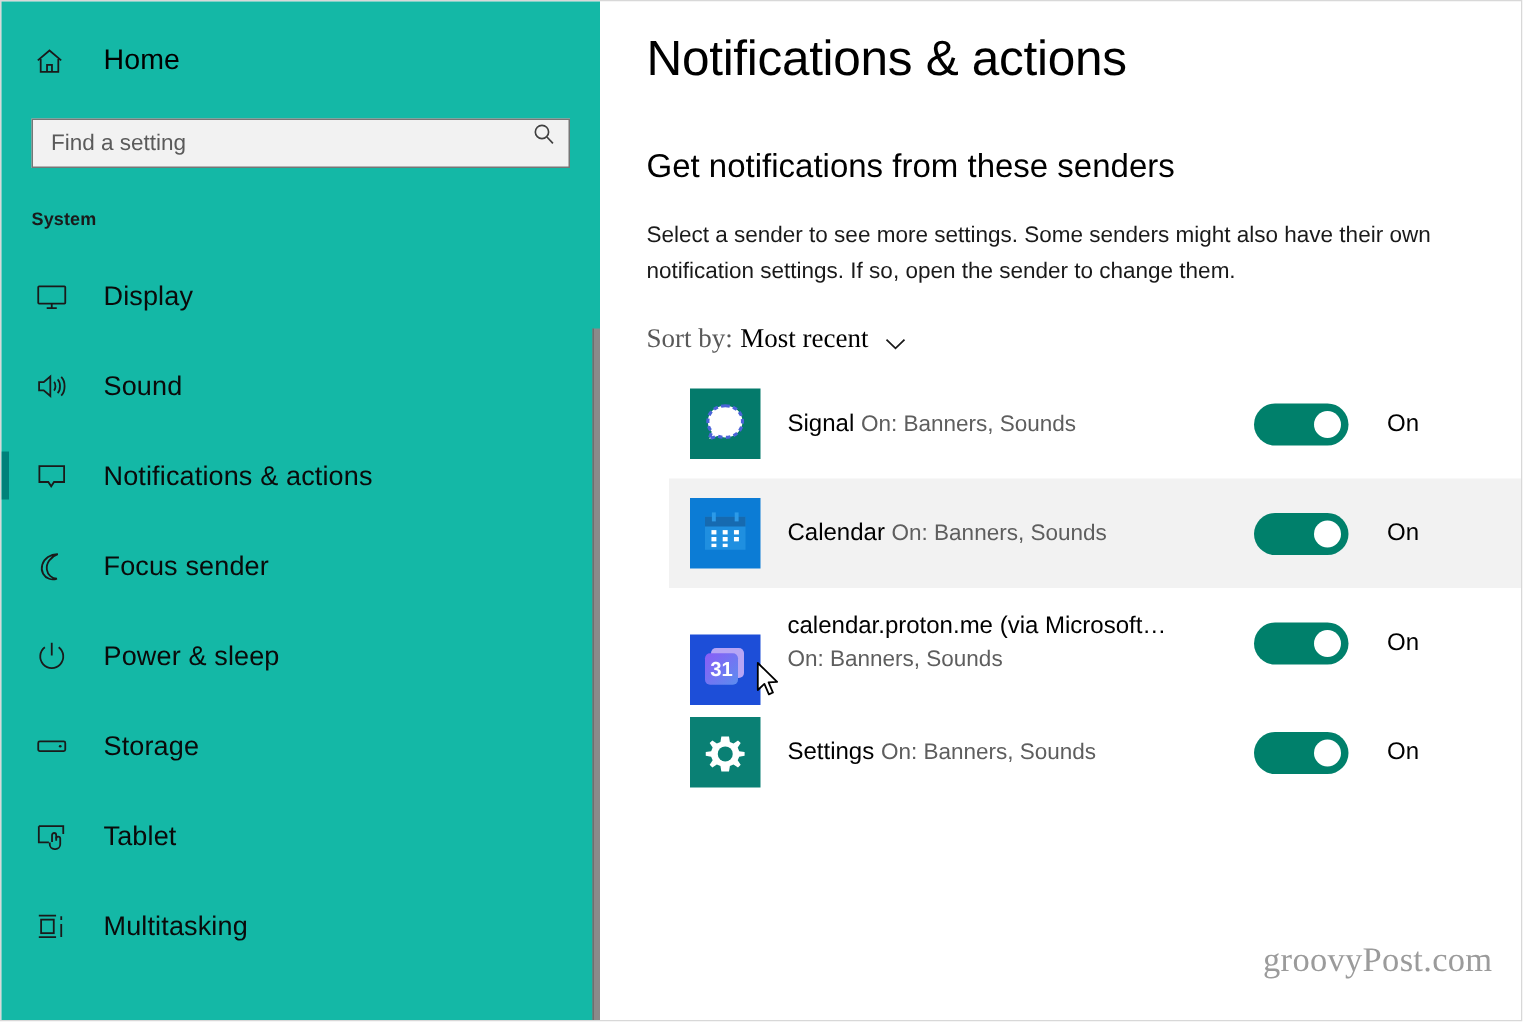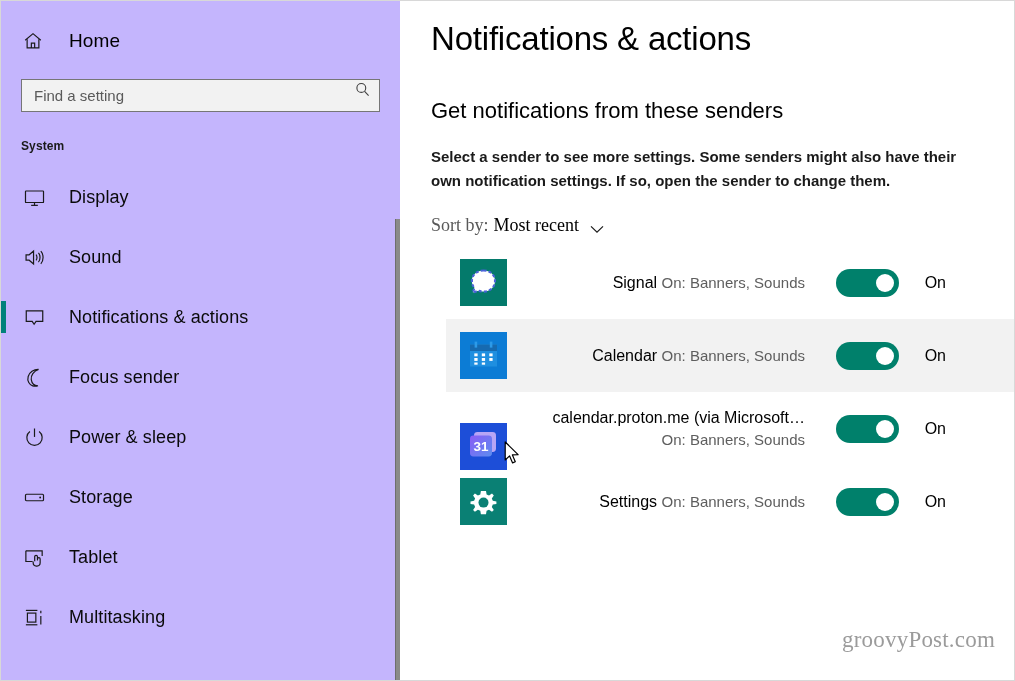--- a/index.html
+++ b/index.html
@@ -22,21 +22,21 @@
     inset: 0;
     display: flex;
     background: #ffffff;
     border: 1px solid #d8d8d8;
   }
 
   
   .sidebar {
     width: 399px;
     flex: 0 0 399px;
-    background: #c4b5fd;
+    background: #14b8a6;
     position: relative;
     overflow: hidden;
   }
 
   .home-row {
     display: flex;
     align-items: center;
     height: 46px;
     padding-left: 20px;
     margin-top: 17px;
@@ -169,41 +169,40 @@
     color: #000;
     letter-spacing: 0px;
   }
 
   .description {
     margin-top: 21px;
     font-size: 15px;
     line-height: 24px;
     color: #1a1a1a;
     max-width: 548px;
-    font-weight: bold;
   }
 
   .sort-row {
     margin-top: 22px;
     display: flex;
     align-items: flex-end;
     font-size: 18px;
     width: fit-content;
     cursor: default;
     font-family: Liberation Serif, serif;
   }
   .sort-label { color: #595959; }
   .sort-value { color: #000; margin-left: 5px; }
   .sort-chevron {
     margin-left: 11px;
     width: 14px; height: 14px;
     display: flex; align-items: center; justify-content: center;
   }
 
-  .sender-list { margin-top: 10px; text-align: right; }
+  .sender-list { margin-top: 10px; }
 
   .sender-row {
     position: relative;
     display: flex;
     align-items: center;
     height: 73px;
     width: 575px;
     margin-left: 15px;
     padding-left: 14px;
     cursor: default;

